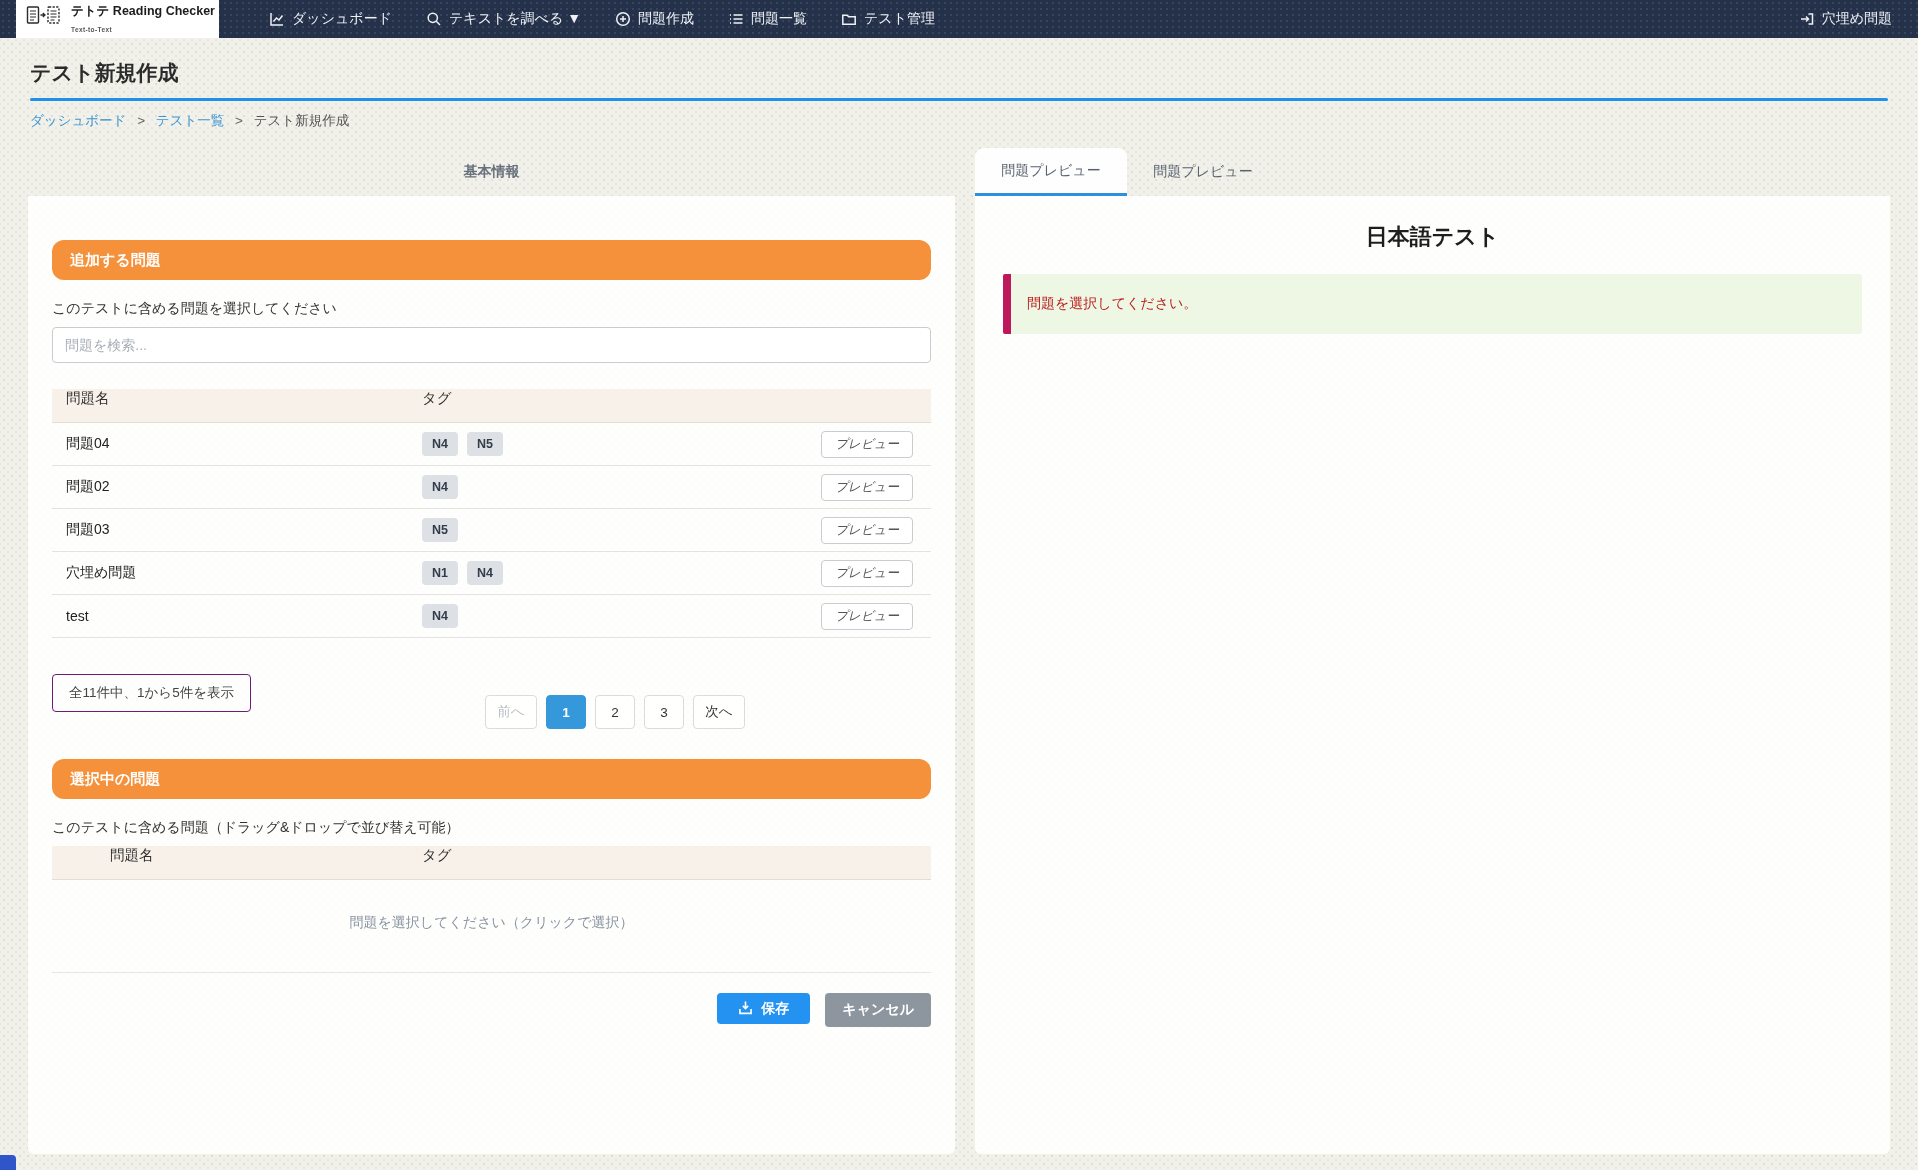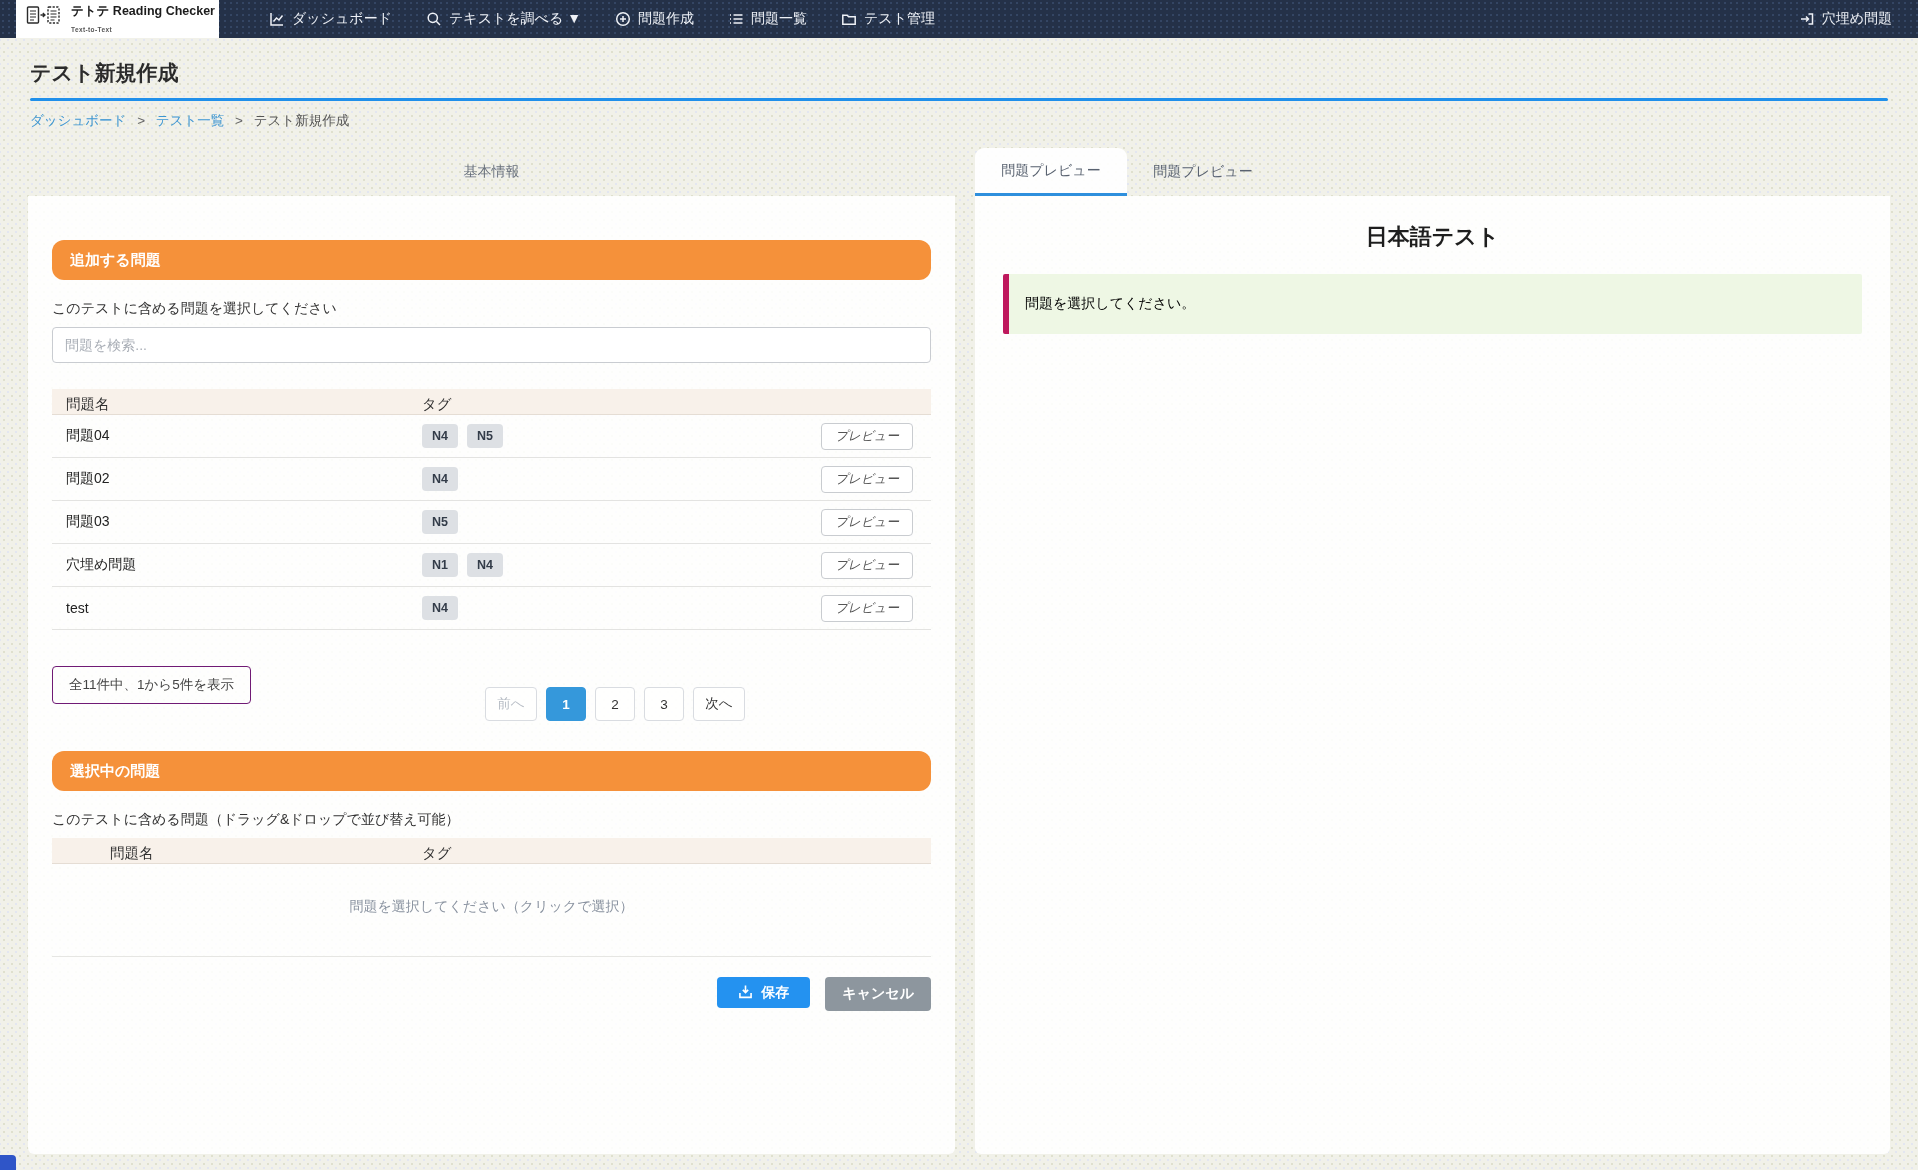--- a/index.html
+++ b/index.html
@@ -42,21 +42,21 @@
   .crumb-sep { margin:0 7px; color:#666; }
 
   
   .columns { display:flex; gap:20px; padding:0 28px; margin-top:18px; }
   .left-col { width:927px; flex:none; }
   .right-col { flex:1; }
 
   
   .tabs { display:flex; height:48px; }
   .tabs.left .tab { flex:1; display:flex; align-items:center; justify-content:center; font-size:14px; cursor:pointer; }
-  .tab.inactive { color:#68707c; }
+  .tab.inactive { color:#68707c;font-weight:bold; }
   .tab.active-orange { background:rgba(255,255,255,.9); color:#ee8418; border-bottom:3px solid #f5913a; }
   .tabs.right .tab { width:152px; display:flex; align-items:center; justify-content:center; font-size:14px; cursor:pointer; color:#596270; }
   .tab.active-blue { background:rgba(255,255,255,.92); color:#2e8fdd; border-bottom:3px solid #2e8fdd; border-radius:9px 9px 0 0; }
 
   .card { background:rgba(255,255,255,.88); height:958px; border-radius:0 0 6px 6px; overflow:hidden; }
   .card.left-card { padding:22px 24px; }
   .card.right-card { padding:8px 28px; }
 
   
   .orange-bar {
@@ -68,21 +68,21 @@
 
   .search-input {
     width:100%; height:36px; border:1px solid #c9ccd1; border-radius:4px;
     padding:0 12px; font-size:14px; color:#333; background:rgba(255,255,255,.85);
     font-family:"Liberation Sans", sans-serif; outline:none;
   }
   .search-input::placeholder { color:#a9aeb6; }
 
   
   .prob-table { margin-top:26px; }
-  .thead { display:flex; align-items:flex-end; height:26px; background:#f8f1ea; font-size:14.5px; color:#2f2f2f; border-bottom:1px solid #e5ddd4; }
+  .thead { display:flex; align-items:flex-start; height:34px; background:#f8f1ea; font-size:14.5px; color:#2f2f2f; border-bottom:1px solid #e5ddd4; }
   .th-name { width:370px; padding-left:14px; }
   .th-name.indent { padding-left:58px; }
   .th-tags { flex:1; }
   .trow { display:flex; align-items:center; height:43px; border-bottom:1px solid #e3e3e1; cursor:pointer; }
   .cell-name { width:370px; padding-left:14px; font-size:14px; color:#222; }
   .cell-tags { flex:1; display:flex; gap:9px; }
   .tag {
     background:#dde0e4; color:#333c49; font-weight:bold; font-size:12.5px;
     padding:5px 10px; border-radius:4px;
   }
@@ -114,22 +114,22 @@
     font-size:14px; cursor:pointer; font-family:"Liberation Sans", sans-serif;
   }
   .btn-cancel {
     height:34px; padding:0 17px; background:#8d969e; border:none; border-radius:4px;
     color:#fff; font-weight:bold; font-size:14px; cursor:pointer; font-family:"Liberation Sans", sans-serif;
   }
 
   
   .preview-title { margin-top:18px; text-align:center; font-size:22px; font-weight:bold; color:#1e1e1e; }
   .alert-success {
-    margin-top:22px; background:#eef7e4; border-left:6px solid #be185d;
-    color:#000000; font-size:14px; padding:21px 16px; border-radius:2px;
+    margin-top:22px; background:#eef7e4; border-left:8px solid #be185d;
+    color:#b91c1c; font-size:14px; padding:21px 16px; border-radius:2px;
   }
 
   .corner-widget { position:absolute; left:0; bottom:0; width:16px; height:15px; background:#2f55c8; border-top-right-radius:4px; cursor:pointer; }
 </style>
 </head>
 <body>
 
 <div class="app">
 
   <nav class="navbar">

